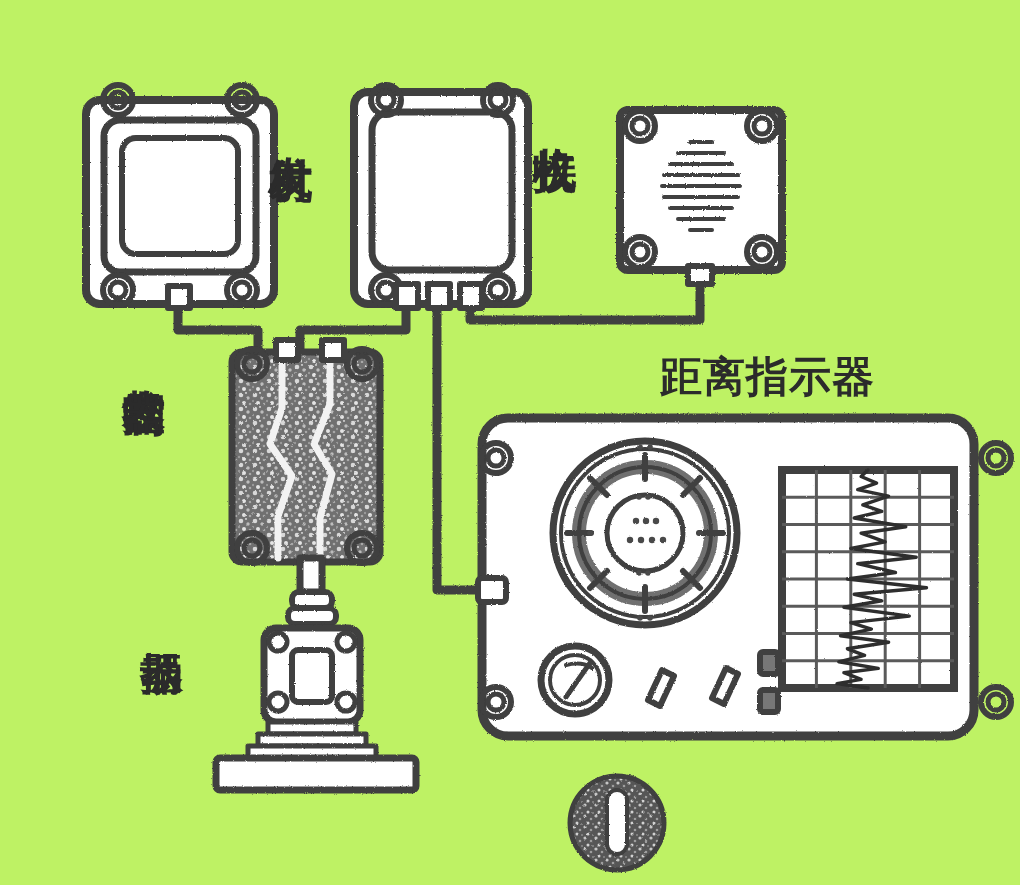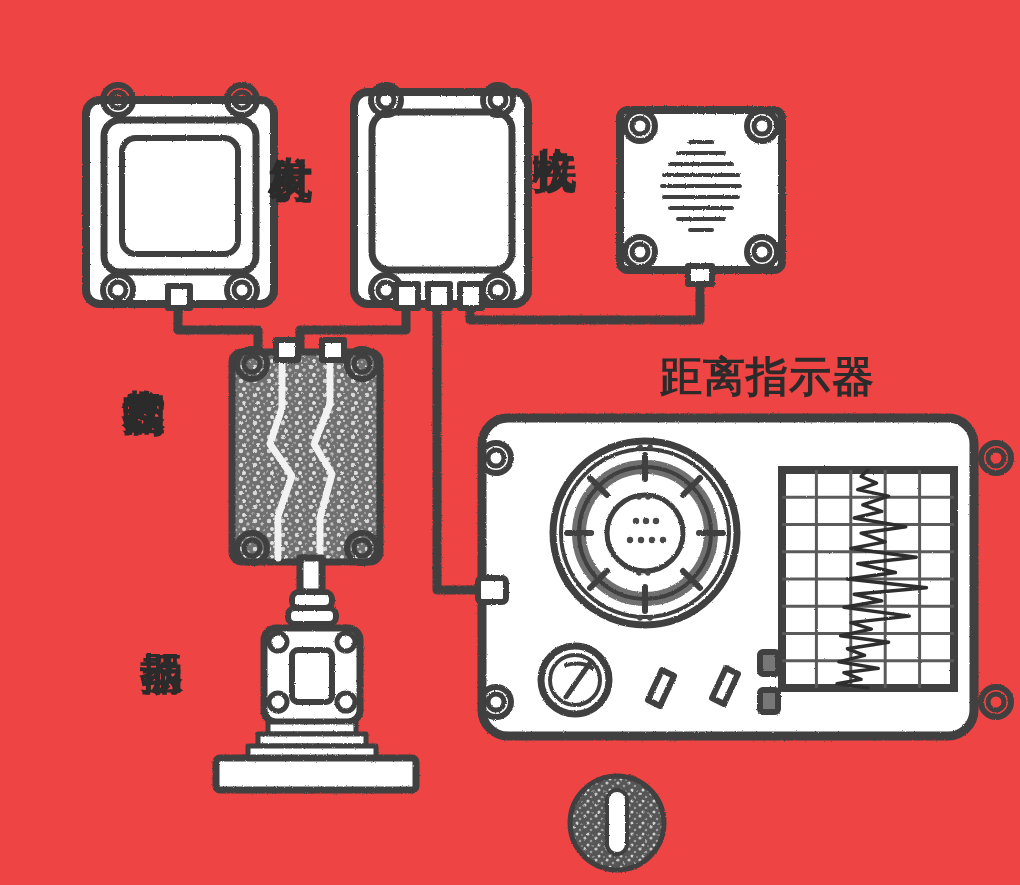--- a/index.html
+++ b/index.html
@@ -1,17 +1,17 @@
 <!DOCTYPE html>
 <html><head>
 <meta charset="utf-8">
 <style>
   html,body{margin:0;padding:0;background:#fff;}
   body{width:1020px;height:885px;font-family:"DejaVu Sans","Liberation Sans",sans-serif;}
-  #stage{position:relative;width:1020px;height:885px;background:#ef4444;overflow:hidden;}
+  #stage{position:relative;width:1020px;height:885px;background:#bef264;overflow:hidden;}
   svg.layer{position:absolute;left:0;top:0;width:1020px;height:885px;}
   .lbl{position:absolute;color:#2b2b2b;font-weight:700;letter-spacing:1px;
        font-family:"DejaVu Sans","Liberation Sans",sans-serif;}
   .lbl.vert{writing-mode:vertical-rl;text-orientation:upright;line-height:1.02;}
   .lbl.horiz{line-height:1.0;}
   #lbl-transmitter{left:268px;top:122px;font-size:44px;}
   #lbl-receiver{left:532px;top:112px;font-size:44px;}
   #lbl-controller{left:122px;top:356px;font-size:43px;}
   #lbl-vibrator{left:140px;top:618px;font-size:43px;}
   #lbl-indicator{left:660px;top:356px;font-size:42px;}

